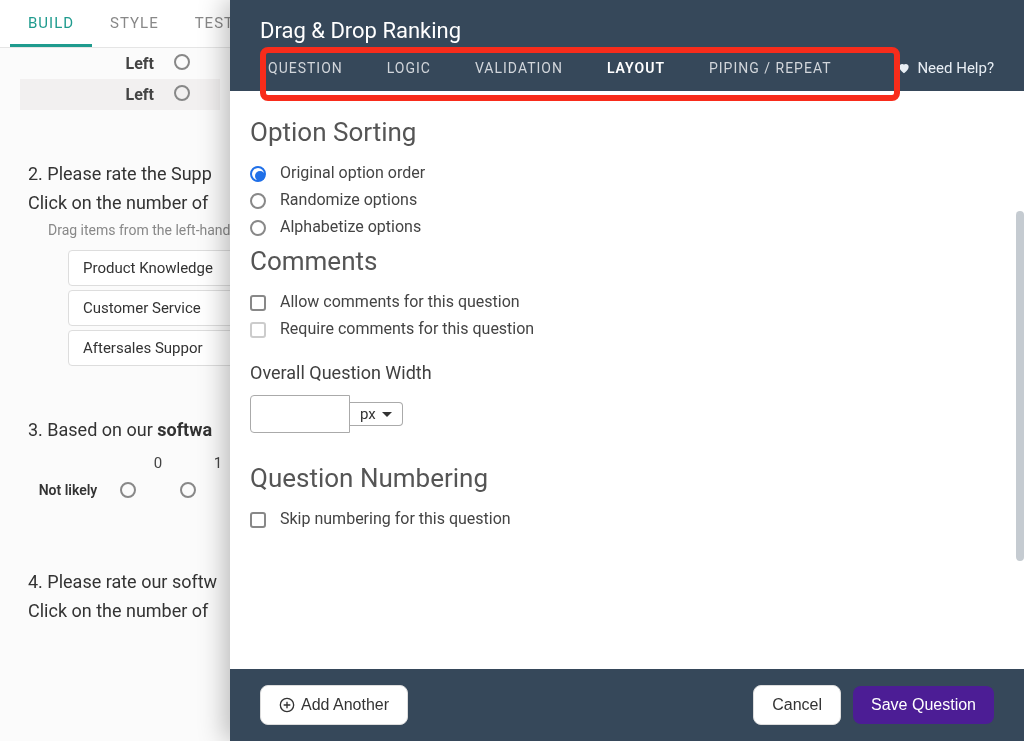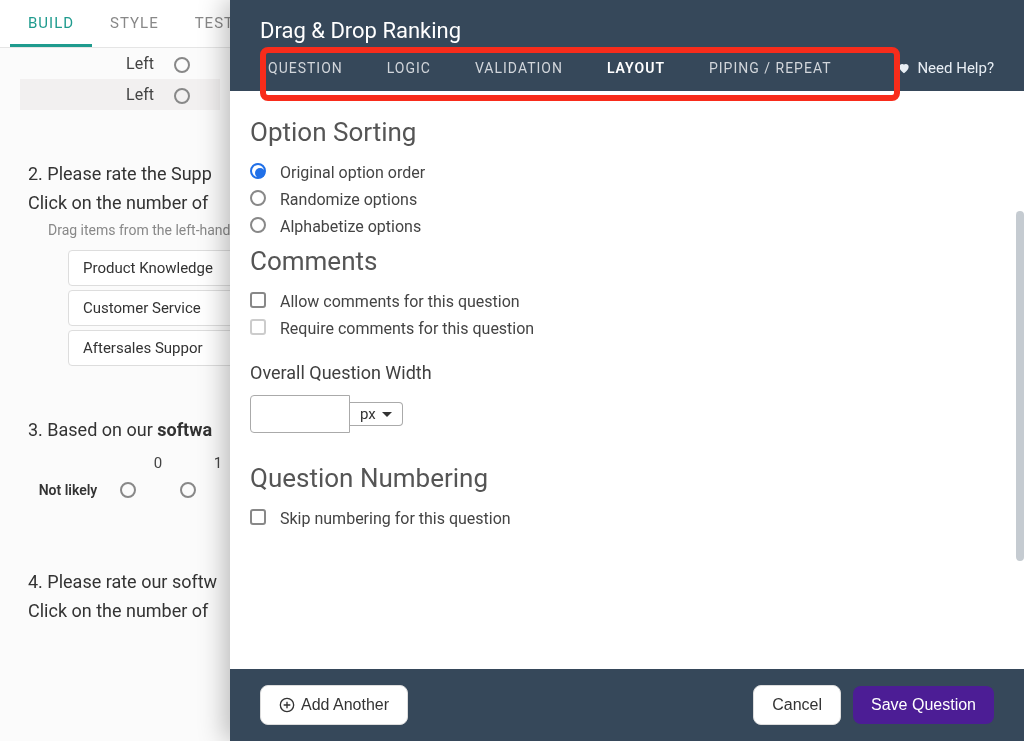--- a/index.html
+++ b/index.html
@@ -5,21 +5,21 @@
   * { box-sizing: border-box; margin: 0; padding: 0; }
   html, body { width: 1024px; height: 741px; overflow: hidden; font-family: -apple-system, BlinkMacSystemFont, "Segoe UI", Roboto, sans-serif; background: #fff; color: #333; }
   
   
   .bg-page { position: absolute; top: 0; left: 0; width: 1024px; height: 741px; background: #fbfbfb; }
   .bg-tabs { display: flex; padding: 0 10px; border-bottom: 1px solid #e5e5e5; background: #fff; }
   .bg-tab { padding: 14px 18px 12px; font-size: 15px; letter-spacing: 1px; color: #888; cursor: pointer; }
   .bg-tab.active { color: #1f9b8e; border-bottom: 3px solid #1f9b8e; }
   
   .bg-body { padding: 0 20px; }
-  .bg-radio-row { display: flex; align-items: flex-end; justify-content: flex-end; padding: 6px 20px; }
+  .bg-radio-row { display: flex; align-items: flex-start; justify-content: flex-end; padding: 6px 20px; font-weight: bold; }
   .bg-radio-row.shaded { background: #f2f0f0; }
   .bg-radio-label { font-size: 16px; color: #444; margin-right: 20px; }
   .bg-radio-row .circ { width: 16px; height: 16px; border: 2px solid #888; border-radius: 50%; margin-right: 10px; }
   
   .bg-section { margin-top: 50px; padding: 0 8px; }
   .bg-q { font-size: 18px; color: #333; line-height: 1.6; }
   .bg-hint { font-size: 14px; color: #888; margin-top: 4px; margin-left: 20px; }
   .bg-items { margin-top: 12px; margin-left: 40px; width: 200px; }
   .bg-item { border: 1px solid #ddd; border-radius: 4px; padding: 8px 14px; margin-bottom: 4px; font-size: 15px; background: #fff; }
   
@@ -41,21 +41,21 @@
   .mtab { font-size: 14px; letter-spacing: 1px; color: #d2d6db; margin-right: 44px; cursor: pointer; }
   .mtab:first-child { margin-left: 8px; }
   .mtab.on { color: #fff; font-weight: 600; }
   .need-help { margin-left: auto; color: #e8eef4; font-size: 15px; display: flex; align-items: center; gap: 6px; }
   .heart { width: 14px; height: 14px; }
   
   .modal-body { flex: 1; overflow-y: auto; padding: 16px 20px 20px; position: relative; }
   .section-title { font-size: 26px; color: #555; font-weight: 400; margin: 10px 0 16px; }
   .sub-title { font-size: 18px; color: #404040; margin: 24px 0 12px; }
   
-  .optline { display: flex; align-items: flex-start; margin: 8px 0; font-size: 16px; color: #444; }
+  .optline { display: flex; align-items: flex-end; margin: 8px 0; font-size: 16px; color: #444; }
   .radio { width: 16px; height: 16px; border: 2px solid #888; border-radius: 50%; margin-right: 14px; position: relative; flex-shrink: 0; }
   .radio.sel { border-color: #2070e8; }
   .radio.sel::after { content: ""; position: absolute; top: 3px; left: 3px; width: 10px; height: 10px; background: #2070e8; border-radius: 50%; }
   .checkbox { width: 16px; height: 16px; border: 2px solid #888; border-radius: 3px; margin-right: 14px; flex-shrink: 0; }
   .checkbox.dim { border-color: #ccc; }
   
   .width-row { display: flex; align-items: center; margin-top: 10px; }
   .width-input { width: 100px; height: 38px; border: 1px solid #aaa; border-radius: 4px 0 0 4px; padding: 0 8px; font-size: 15px; }
   .width-unit { height: 24px; border: 1px solid #aaa; border-left: none; border-radius: 0 4px 4px 0; padding: 0 10px; display: flex; align-items: center; font-size: 15px; color: #333; background: #fff; }
   .caret-down { width: 0; height: 0; border-left: 5px solid transparent; border-right: 5px solid transparent; border-top: 5px solid #333; margin-left: 6px; }

